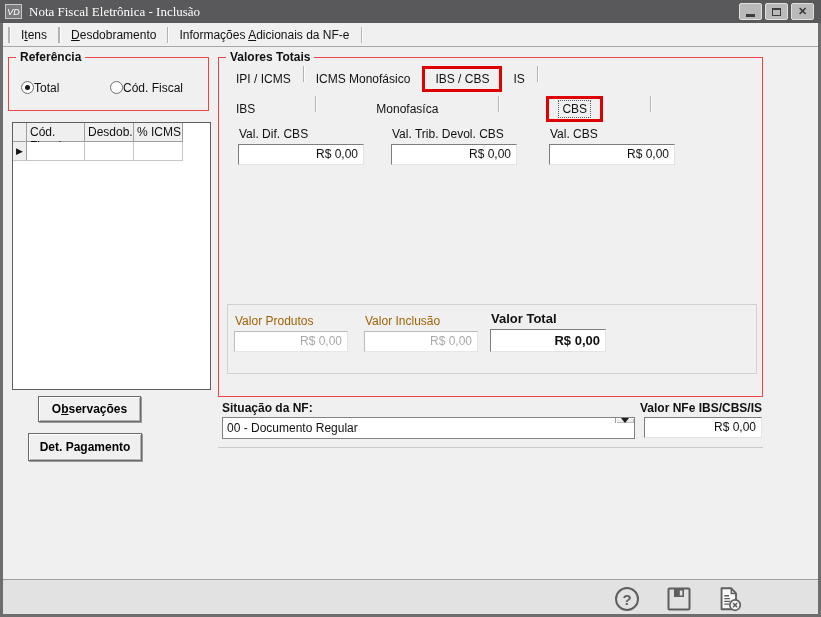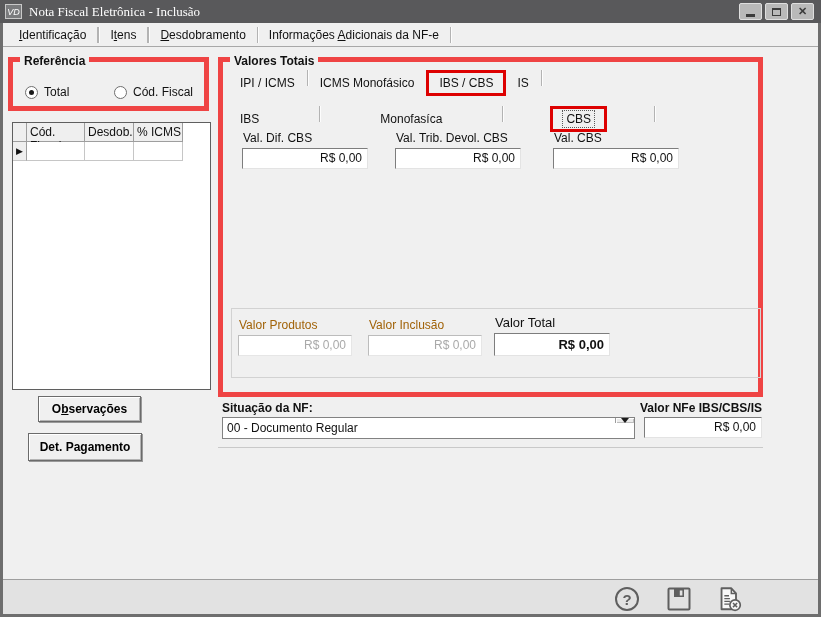--- a/index.html
+++ b/index.html
@@ -25,25 +25,25 @@
   
   .tabbar{position:absolute;left:3px;top:23px;width:815px;height:24px;background:#f0f0f0;
           border-bottom:1px solid #a8a8a8;display:flex;align-items:center;padding-left:5px;box-sizing:border-box;}
   .mtab{padding:0 11px;position:relative;height:24px;display:flex;align-items:center;white-space:nowrap;}
   .vsep{width:1px;height:16px;background:#b3b3b3;box-shadow:1px 0 0 #fdfdfd;}
   .focus-box{outline:1px dotted #5a5a5a;padding:1px 3px;}
   .hl::after{content:"";position:absolute;left:-1px;right:-1px;top:0;bottom:-1px;border:3px solid var(--hl,#dd0101);pointer-events:none;}
   .u{text-decoration:underline;}
 
   
-  .groupbox{position:absolute;border:5px solid #ef4444;background:#f0f0f0;box-sizing:border-box;}
+  .groupbox{position:absolute;border:1px solid #ef4444;background:#f0f0f0;box-sizing:border-box;}
   .gb-legend{position:absolute;top:-8px;left:7px;background:#f0f0f0;padding:0 4px;font-weight:bold;}
 
   
-  .radio{position:absolute;display:flex;align-items:flex-end;gap:6px;}
+  .radio{position:absolute;display:flex;align-items:flex-start;}
   .rb{width:11px;height:11px;border-radius:50%;background:#fff;border:1px solid #6f6f6f;position:relative;box-sizing:content-box;}
   .rb.sel::after{content:"";position:absolute;left:3px;top:3px;width:5px;height:5px;background:#1a1a1a;border-radius:50%;}
 
   
   .dbgrid{position:absolute;left:12px;top:122px;width:197px;height:266px;background:#fff;border:1px solid #5f5f5f;box-sizing:content-box;}
   .g-header,.g-row{display:flex;height:19px;}
   .g-ind{width:14px;background:#efefef;border-right:1px solid #9e9e9e;border-bottom:1px solid #9e9e9e;box-sizing:border-box;
          display:flex;align-items:center;justify-content:center;font-size:9px;}
   .g-h{background:#efefef;border-right:1px solid #9e9e9e;border-bottom:1px solid #9e9e9e;box-sizing:border-box;padding:2px 0 0 3px;}
   .g-c{background:#fff;border-right:1px solid #c6c6c6;border-bottom:1px solid #c6c6c6;box-sizing:border-box;}
@@ -54,21 +54,21 @@
   .btn3d{position:absolute;background:#f0f0f0;border:1px solid #6b6b6b;
          box-shadow:inset 1px 1px 0 #ffffff,inset -1px -1px 0 #b5b5b5,1px 1px 0 #999999;
          font-weight:bold;font-size:12px;font-family:inherit;display:flex;align-items:center;justify-content:center;box-sizing:border-box;cursor:default;}
 
   
   .tfield{background:#fff;border:1px solid;border-color:#7d7d7d #e3e3e3 #e3e3e3 #7d7d7d;box-sizing:border-box;
           height:21px;line-height:19px;text-align:right;padding:0 5px;overflow:hidden;white-space:nowrap;}
   .tfield-dis{border-color:#bcbcbc #e6e6e6 #e6e6e6 #bcbcbc;color:#a9a9a9;}
   .lbl{display:block;margin-bottom:3px;padding-left:1px;}
   .lbl-dis{color:#a16207;}
-  .lbl-total{font-weight:normal;font-size:13px;}
+  .lbl-total{font-weight:bold;font-size:13px;}
   .tfield-total{font-weight:bold;font-size:13px;height:23px;line-height:21px;}
 
   
   .vt-row{position:absolute;left:5px;display:flex;height:25px;}
   .vtab{padding:0 12px;position:relative;display:flex;align-items:center;height:25px;white-space:nowrap;}
   .vt-field{position:absolute;width:126px;}
   .totals-panel{position:absolute;left:8px;top:246px;width:530px;height:70px;border:1px solid #d2d2d2;box-sizing:border-box;}
   .tp-item{position:absolute;top:9px;}
 
   
@@ -107,23 +107,20 @@
       <span class="winbtn">
           <span class="glyph-max"></span>
         </span>
       <span class="winbtn">
           <span class="glyph-close">✕</span>
         </span>
     </span>
   </div>
 
   <div class="tabbar">
-    <div class="mtab">
-        <span><span></span><span class="u">I</span><span>dentificação</span></span>
-      </div>
     <div class="vsep"></div>
     <div class="vsep"></div>
     <div class="mtab">
         <span><span>I</span><span class="u">t</span><span>ens</span></span>
       </div>
     <div class="vsep"></div>
     <div class="vsep"></div>
     <div class="mtab">
         <span><span></span><span class="u">D</span><span>esdobramento</span></span>
       </div>
@@ -184,21 +181,21 @@
       <div class="vsep"></div>
       <div class="vtab hl">
           <span>IBS / CBS</span>
         </div>
       <div class="vtab">
           <span>IS</span>
         </div>
       <div class="vsep"></div>
     </div>
 
-    <div class="vt-row" style="top:44px;gap:48px;">
+    <div class="vt-row" style="top:38px;gap:48px;">
       <div class="vtab">
           <span>IBS</span>
         </div>
       <div class="vsep"></div>
       <div class="vtab">
           <span>Monofasíca</span>
         </div>
       <div class="vsep"></div>
       <div class="vtab hl">
           <span class="focus-box">CBS</span>

